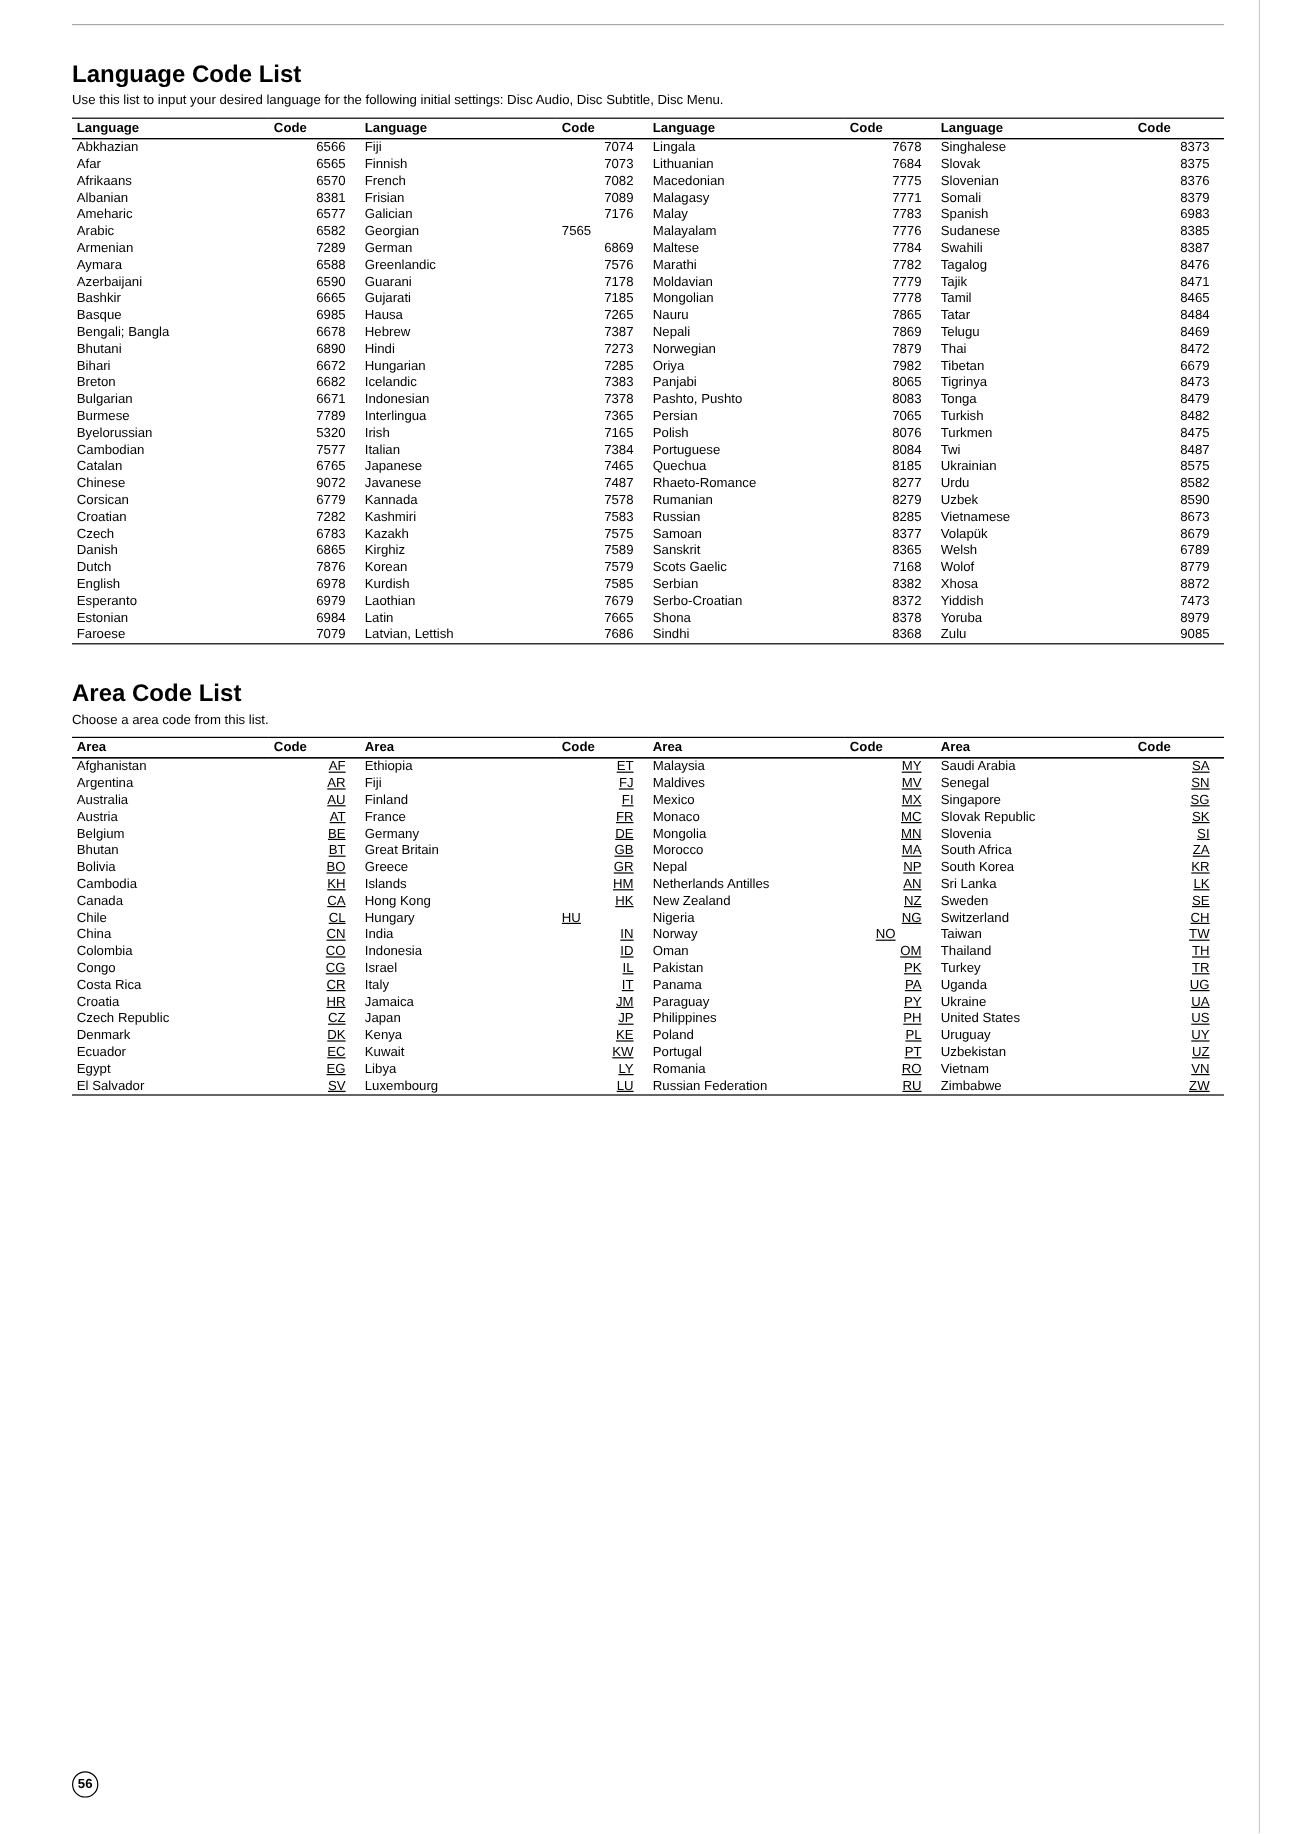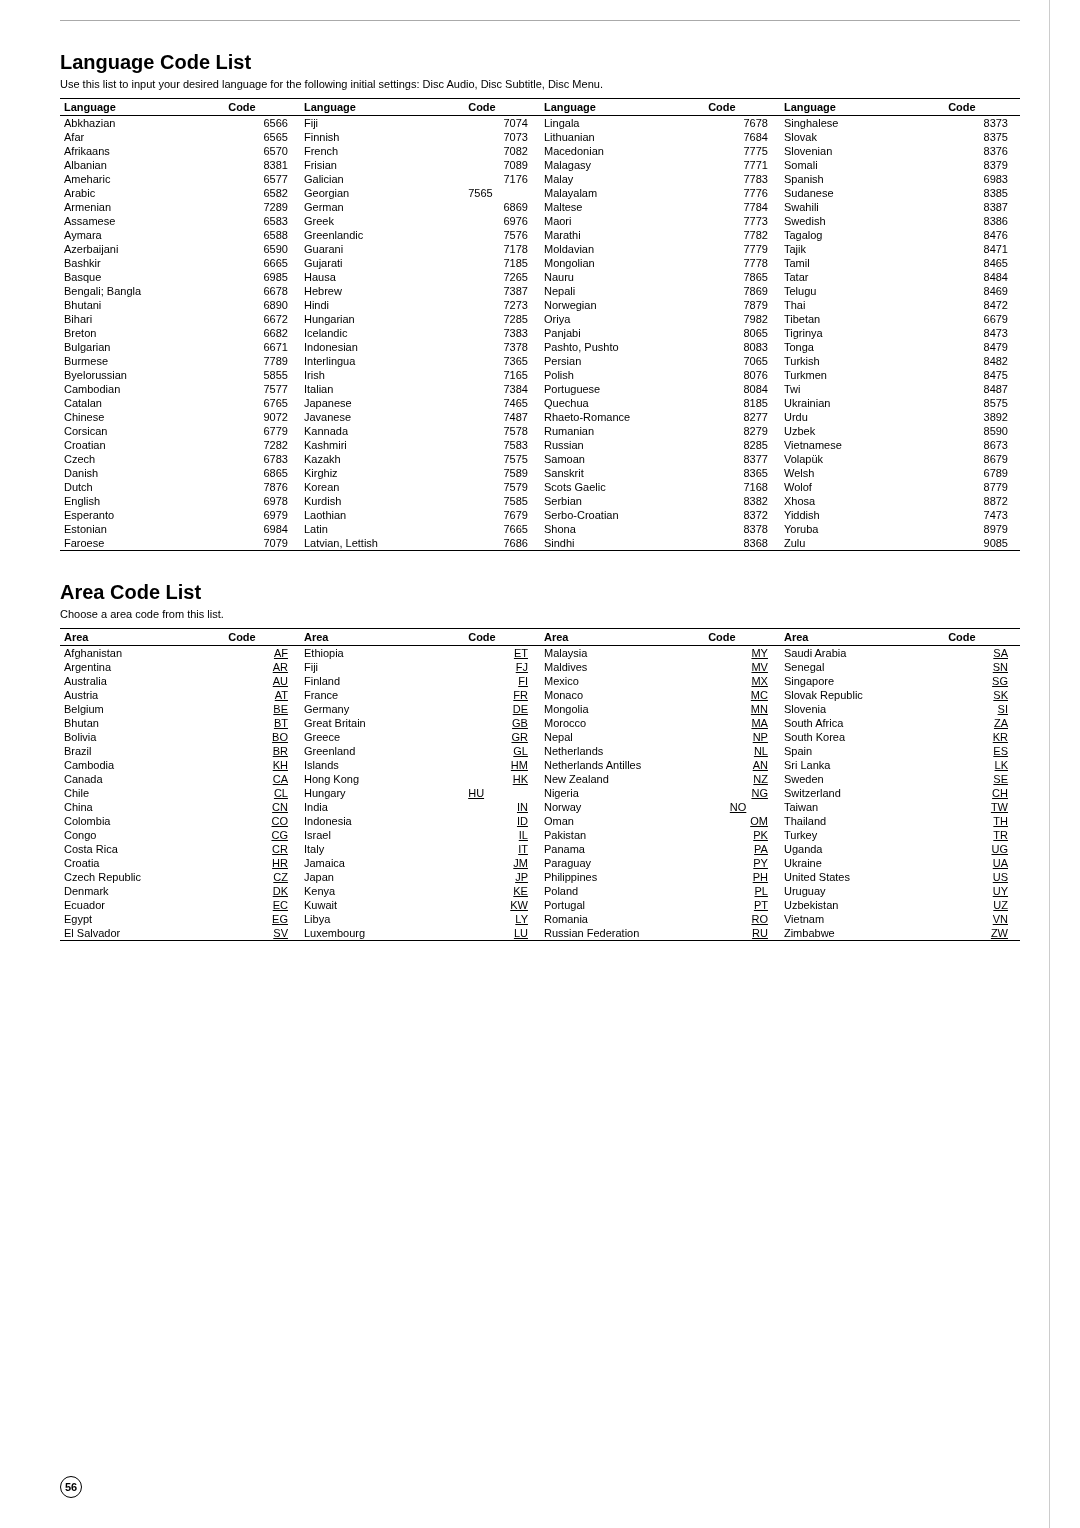--- a/index.html
+++ b/index.html
@@ -159,30 +159,20 @@
             <td>Armenian</td>
             <td style="text-align: right; padding-right: 12px;">7289</td>
             <td>German</td>
             <td style="text-align: right; padding-right: 12px;">6869</td>
             <td>Maltese</td>
             <td style="text-align: right; padding-right: 12px;">7784</td>
             <td>Swahili</td>
             <td style="text-align: right; padding-right: 12px;">8387</td>
           </tr>
           <tr>
-            <td>Assamese</td>
-            <td style="text-align: right; padding-right: 12px;">6583</td>
-            <td>Greek</td>
-            <td style="text-align: right; padding-right: 12px;">6976</td>
-            <td>Maori</td>
-            <td style="text-align: right; padding-right: 12px;">7773</td>
-            <td>Swedish</td>
-            <td style="text-align: right; padding-right: 12px;">8386</td>
-          </tr>
-          <tr>
             <td>Aymara</td>
             <td style="text-align: right; padding-right: 12px;">6588</td>
             <td>Greenlandic</td>
             <td style="text-align: right; padding-right: 12px;">7576</td>
             <td>Marathi</td>
             <td style="text-align: right; padding-right: 12px;">7782</td>
             <td>Tagalog</td>
             <td style="text-align: right; padding-right: 12px;">8476</td>
           </tr>
           <tr>
@@ -270,21 +260,21 @@
             <td style="text-align: right; padding-right: 12px;">7789</td>
             <td>Interlingua</td>
             <td style="text-align: right; padding-right: 12px;">7365</td>
             <td>Persian</td>
             <td style="text-align: right; padding-right: 12px;">7065</td>
             <td>Turkish</td>
             <td style="text-align: right; padding-right: 12px;">8482</td>
           </tr>
           <tr>
             <td>Byelorussian</td>
-            <td style="text-align: right; padding-right: 12px;">5855</td>
+            <td style="text-align: right; padding-right: 12px;">5320</td>
             <td>Irish</td>
             <td style="text-align: right; padding-right: 12px;">7165</td>
             <td>Polish</td>
             <td style="text-align: right; padding-right: 12px;">8076</td>
             <td>Turkmen</td>
             <td style="text-align: right; padding-right: 12px;">8475</td>
           </tr>
           <tr>
             <td>Cambodian</td>
             <td style="text-align: right; padding-right: 12px;">7577</td>
@@ -306,21 +296,21 @@
             <td style="text-align: right; padding-right: 12px;">8575</td>
           </tr>
           <tr>
             <td>Chinese</td>
             <td style="text-align: right; padding-right: 12px;">9072</td>
             <td>Javanese</td>
             <td style="text-align: right; padding-right: 12px;">7487</td>
             <td>Rhaeto-Romance</td>
             <td style="text-align: right; padding-right: 12px;">8277</td>
             <td>Urdu</td>
-            <td style="text-align: right; padding-right: 12px;">3892</td>
+            <td style="text-align: right; padding-right: 12px;">8582</td>
           </tr>
           <tr>
             <td>Corsican</td>
             <td style="text-align: right; padding-right: 12px;">6779</td>
             <td>Kannada</td>
             <td style="text-align: right; padding-right: 12px;">7578</td>
             <td>Rumanian</td>
             <td style="text-align: right; padding-right: 12px;">8279</td>
             <td>Uzbek</td>
             <td style="text-align: right; padding-right: 12px;">8590</td>
@@ -492,30 +482,20 @@
             <td>Bolivia</td>
             <td style="text-align: right; padding-right: 12px; text-decoration: underline;">BO</td>
             <td>Greece</td>
             <td style="text-align: right; padding-right: 12px; text-decoration: underline;">GR</td>
             <td>Nepal</td>
             <td style="text-align: right; padding-right: 12px; text-decoration: underline;">NP</td>
             <td>South Korea</td>
             <td style="text-align: right; padding-right: 12px; text-decoration: underline;">KR</td>
           </tr>
           <tr>
-            <td>Brazil</td>
-            <td style="text-align: right; padding-right: 12px; text-decoration: underline;">BR</td>
-            <td>Greenland</td>
-            <td style="text-align: right; padding-right: 12px; text-decoration: underline;">GL</td>
-            <td>Netherlands</td>
-            <td style="text-align: right; padding-right: 12px; text-decoration: underline;">NL</td>
-            <td>Spain</td>
-            <td style="text-align: right; padding-right: 12px; text-decoration: underline;">ES</td>
-          </tr>
-          <tr>
             <td>Cambodia</td>
             <td style="text-align: right; padding-right: 12px; text-decoration: underline;">KH</td>
             <td>Islands</td>
             <td style="text-align: right; padding-right: 12px; text-decoration: underline;">HM</td>
             <td>Netherlands Antilles</td>
             <td style="text-align: right; padding-right: 12px; text-decoration: underline;">AN</td>
             <td>Sri Lanka</td>
             <td style="text-align: right; padding-right: 12px; text-decoration: underline;">LK</td>
           </tr>
           <tr>

